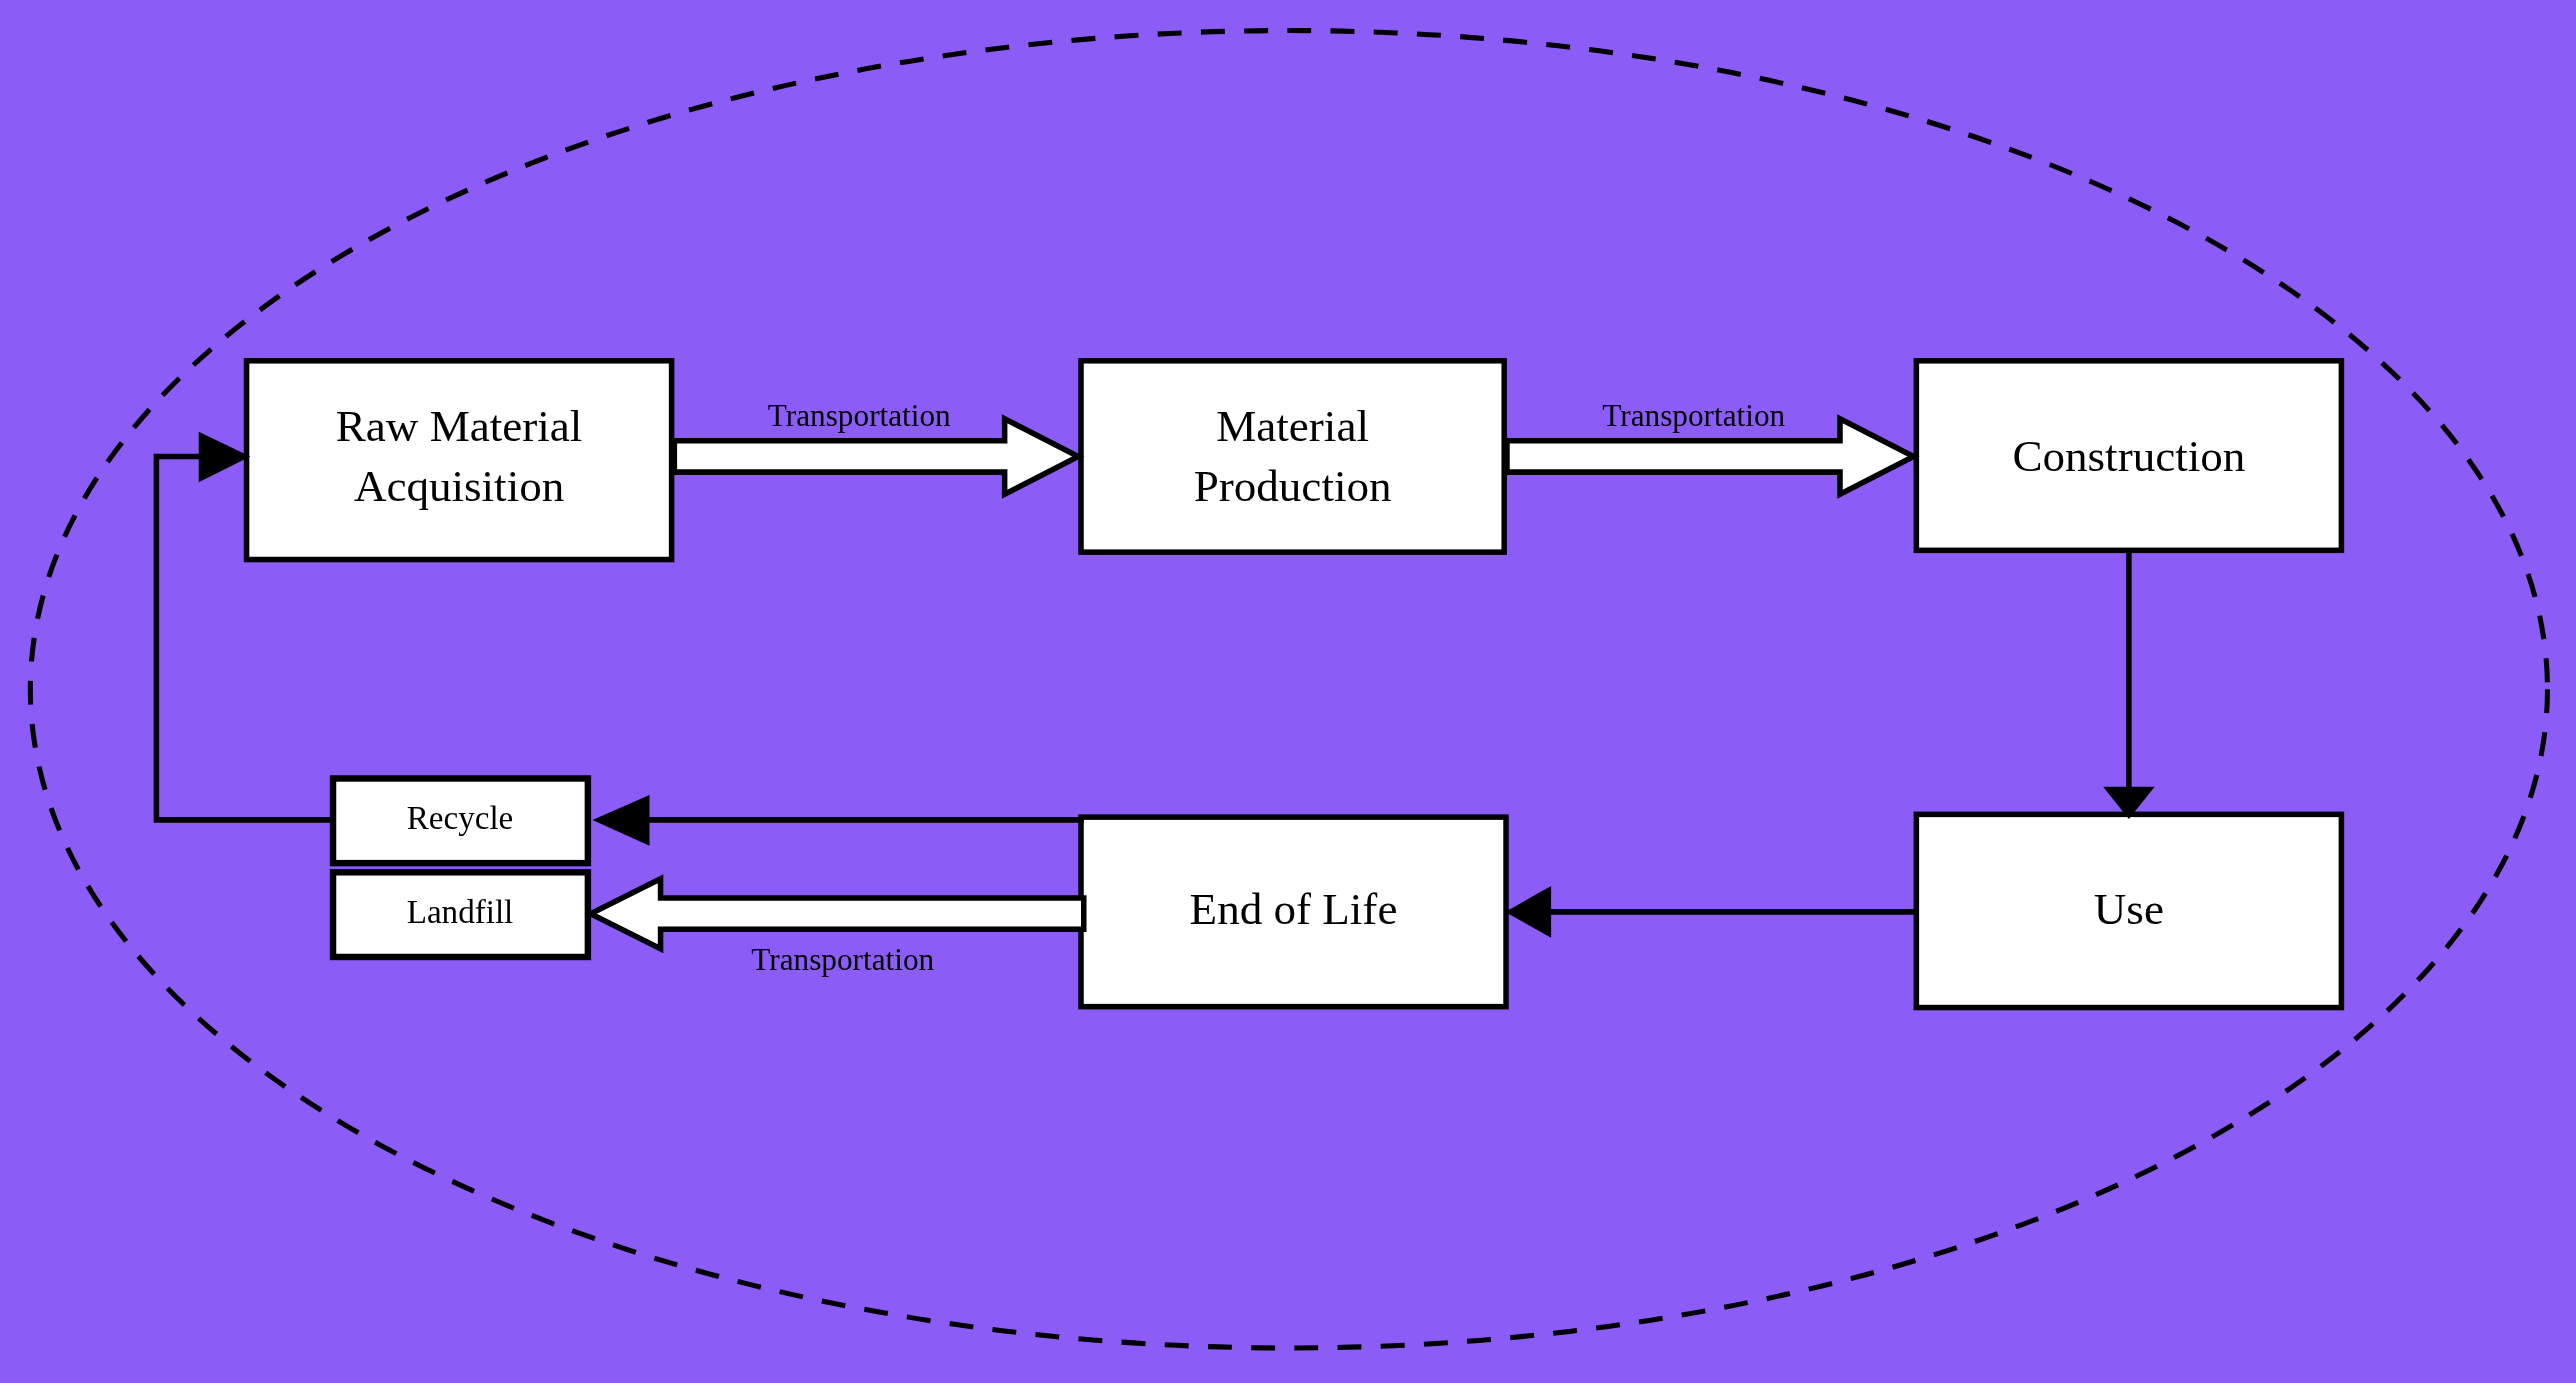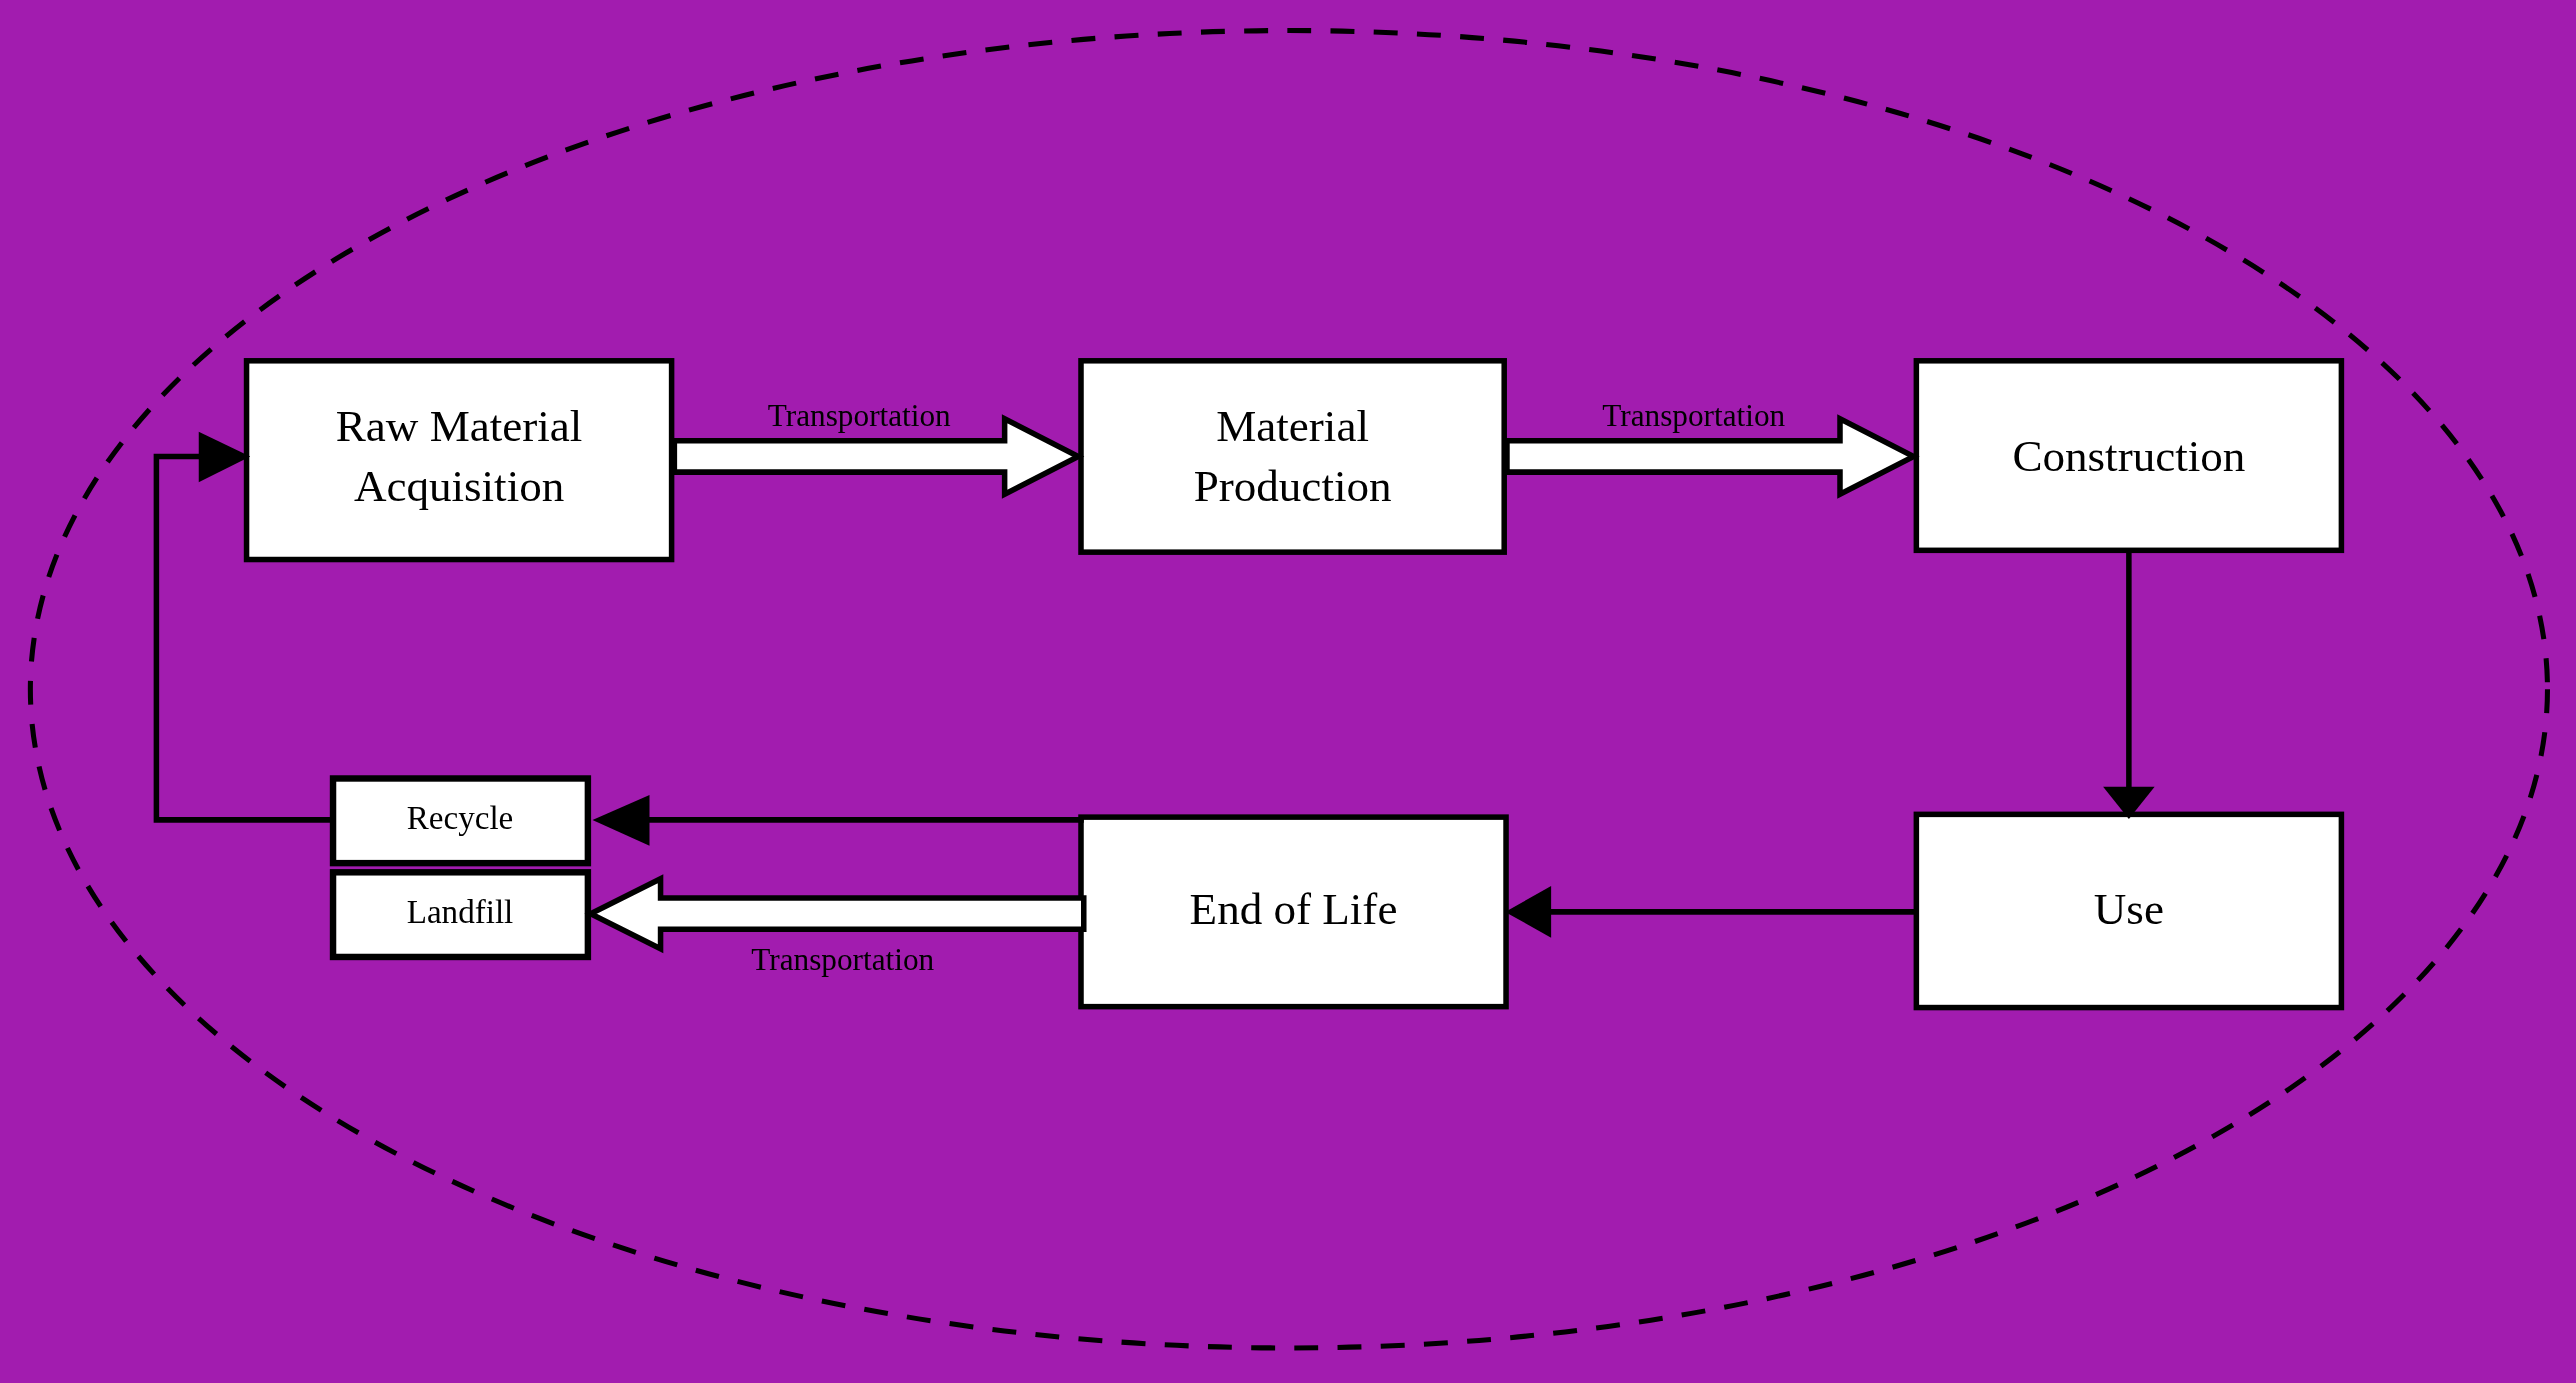--- a/index.html
+++ b/index.html
@@ -10,21 +10,21 @@
   body {
     width: 2576px;
     height: 1384px;
     overflow: hidden;
     font-family: "Liberation Serif", "DejaVu Serif", serif;
   }
   #diagram-root {
     position: relative;
     width: 2576px;
     height: 1384px;
-    background: #a21caf;
+    background: #8b5cf6;
   }
   svg.diagram-canvas {
     display: block;
     width: 2576px;
     height: 1384px;
   }
   .node-box {
     fill: #ffffff;
     stroke: #000000;
     stroke-width: 6;

